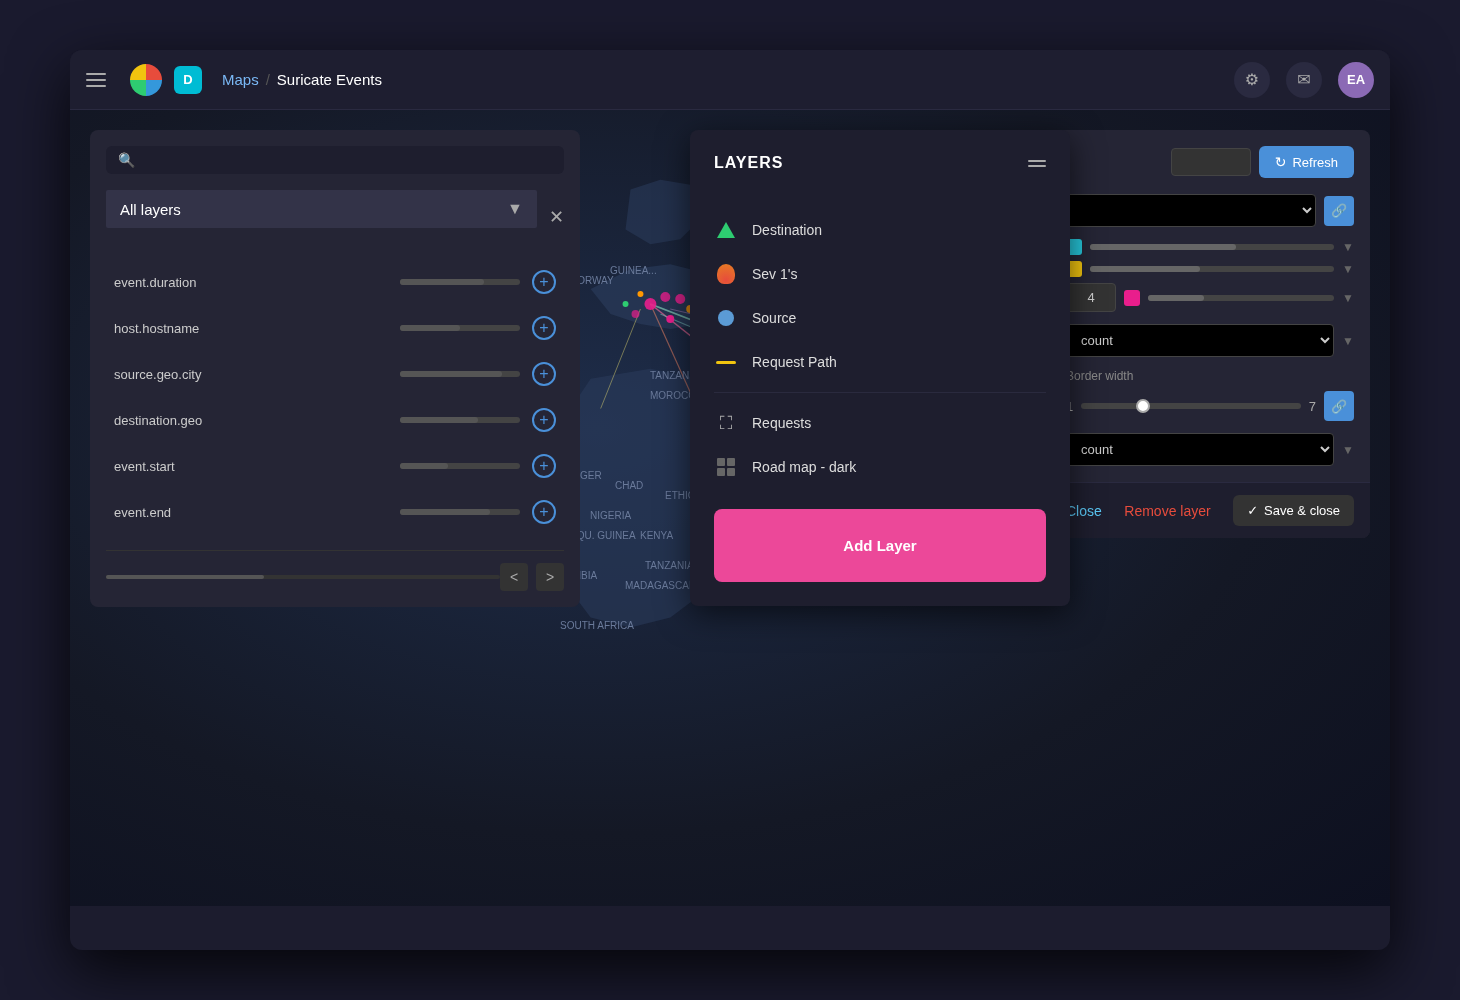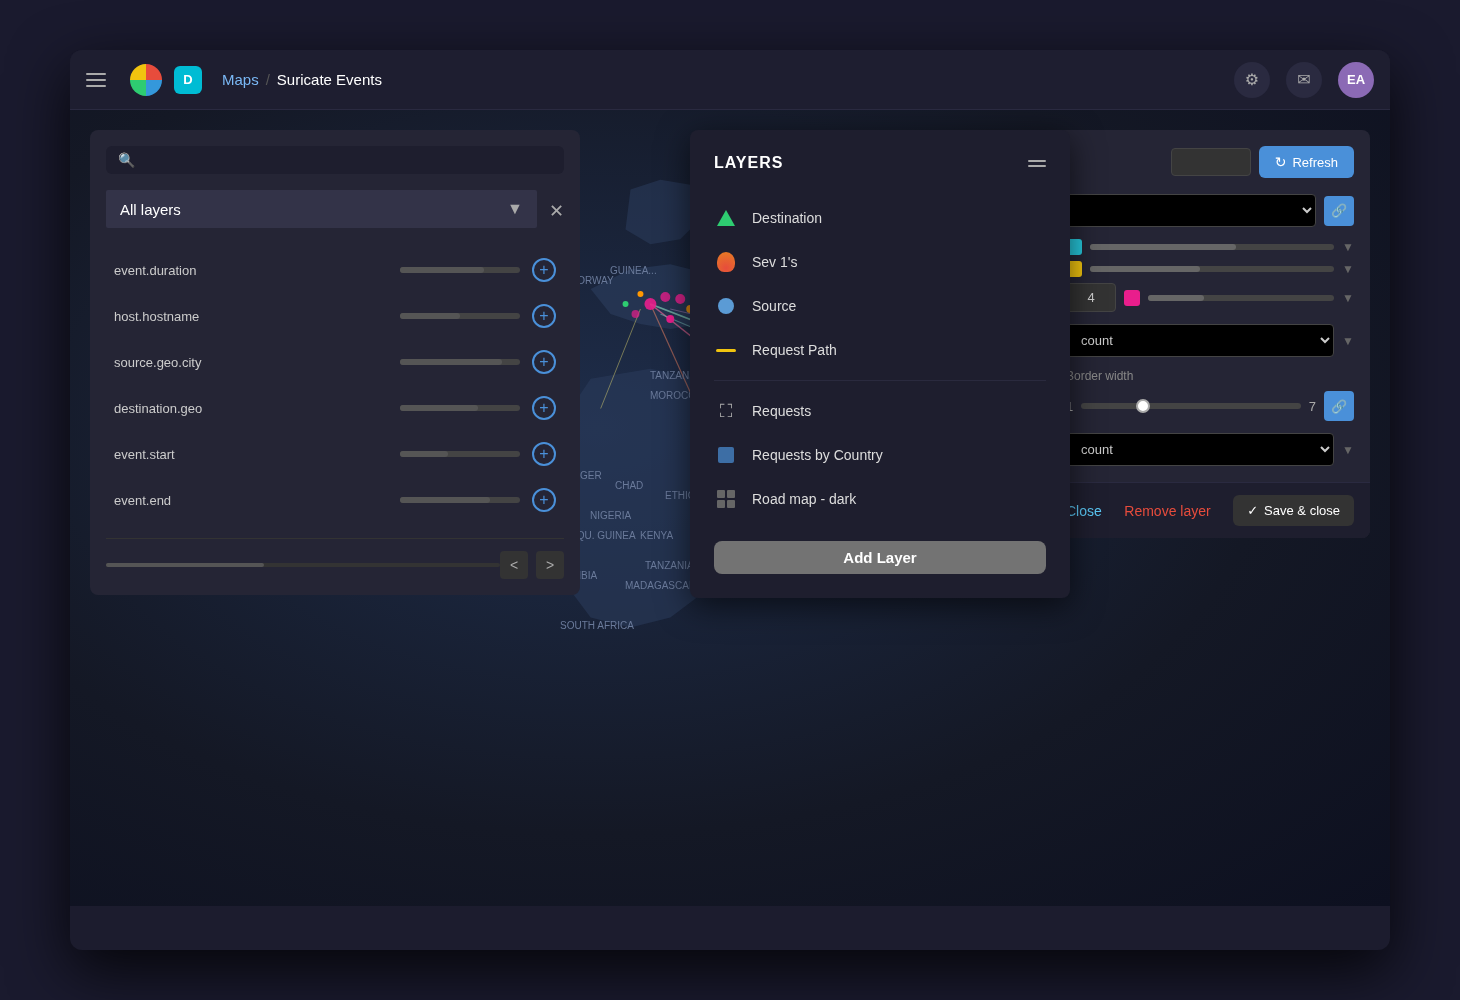--- a/index.html
+++ b/index.html
@@ -155,21 +155,21 @@
       color: #aaa; font-size: 13px; flex: 1;
     }
 
     .all-layers-selector {
       display: flex;
       align-items: center;
       justify-content: space-between;
       background: #333348;
       border-radius: 2px;
       padding: 10px 14px;
-      margin-bottom: 4px;
+      margin-bottom: 16px;
       cursor: pointer;
     }
     .all-layers-label { color: #fff; font-size: 15px; }
     .all-layers-chevron { color: #aaa; }
     .close-x {
       color: #aaa; cursor: pointer; font-size: 18px; margin-left: 12px;
     }
 
     .field-list { display: flex; flex-direction: column; gap: 2px; }
     .field-item {
@@ -230,21 +230,21 @@
       background: #1e1e2e;
       border-radius: 8px;
       padding: 24px;
       z-index: 20;
       box-shadow: 0 8px 32px rgba(0,0,0,0.6);
     }
     .layers-header {
       display: flex;
       justify-content: space-between;
       align-items: center;
-      margin-bottom: 24px;
+      margin-bottom: 36px;
     }
     .layers-title {
       color: #fff;
       font-size: 16px;
       font-weight: 700;
       letter-spacing: 1px;
     }
     .layers-menu-icon {
       color: #aaa; cursor: pointer;
       display: flex; flex-direction: column; gap: 3px;
@@ -299,25 +299,25 @@
     .icon-grid {
       display: grid; grid-template-columns: 1fr 1fr;
       gap: 2px; width: 18px; height: 18px;
     }
     .icon-grid span {
       background: #666; border-radius: 1px;
     }
 
     .add-layer-btn {
       width: 100%;
-      background: #737373;
+      background: #ec4899;
       color: #fff;
       font-size: 15px;
       font-weight: 600;
-      padding: 8px;
+      padding: 28px;
       border: none;
       border-radius: 8px;
       cursor: pointer;
       margin-top: 20px;
       text-align: center;
     }
 
     
     .right-panel {
       position: absolute;
@@ -642,26 +642,20 @@
         </div>
         <div class="layer-separator"></div>
         <div class="layer-item">
           <div class="layer-icon">
             <span class="icon-nodes">⛶</span>
           </div>
           <span class="layer-name">Requests</span>
         </div>
         <div class="layer-item">
           <div class="layer-icon">
-            <div class="icon-square-blue"></div>
-          </div>
-          <span class="layer-name">Requests by Country</span>
-        </div>
-        <div class="layer-item">
-          <div class="layer-icon">
             <div class="icon-grid">
               <span></span>
                 <span></span>
                 <span></span>
                 <span></span>
             </div>
           </div>
           <span class="layer-name">Road map - dark</span>
         </div>
       </div>

